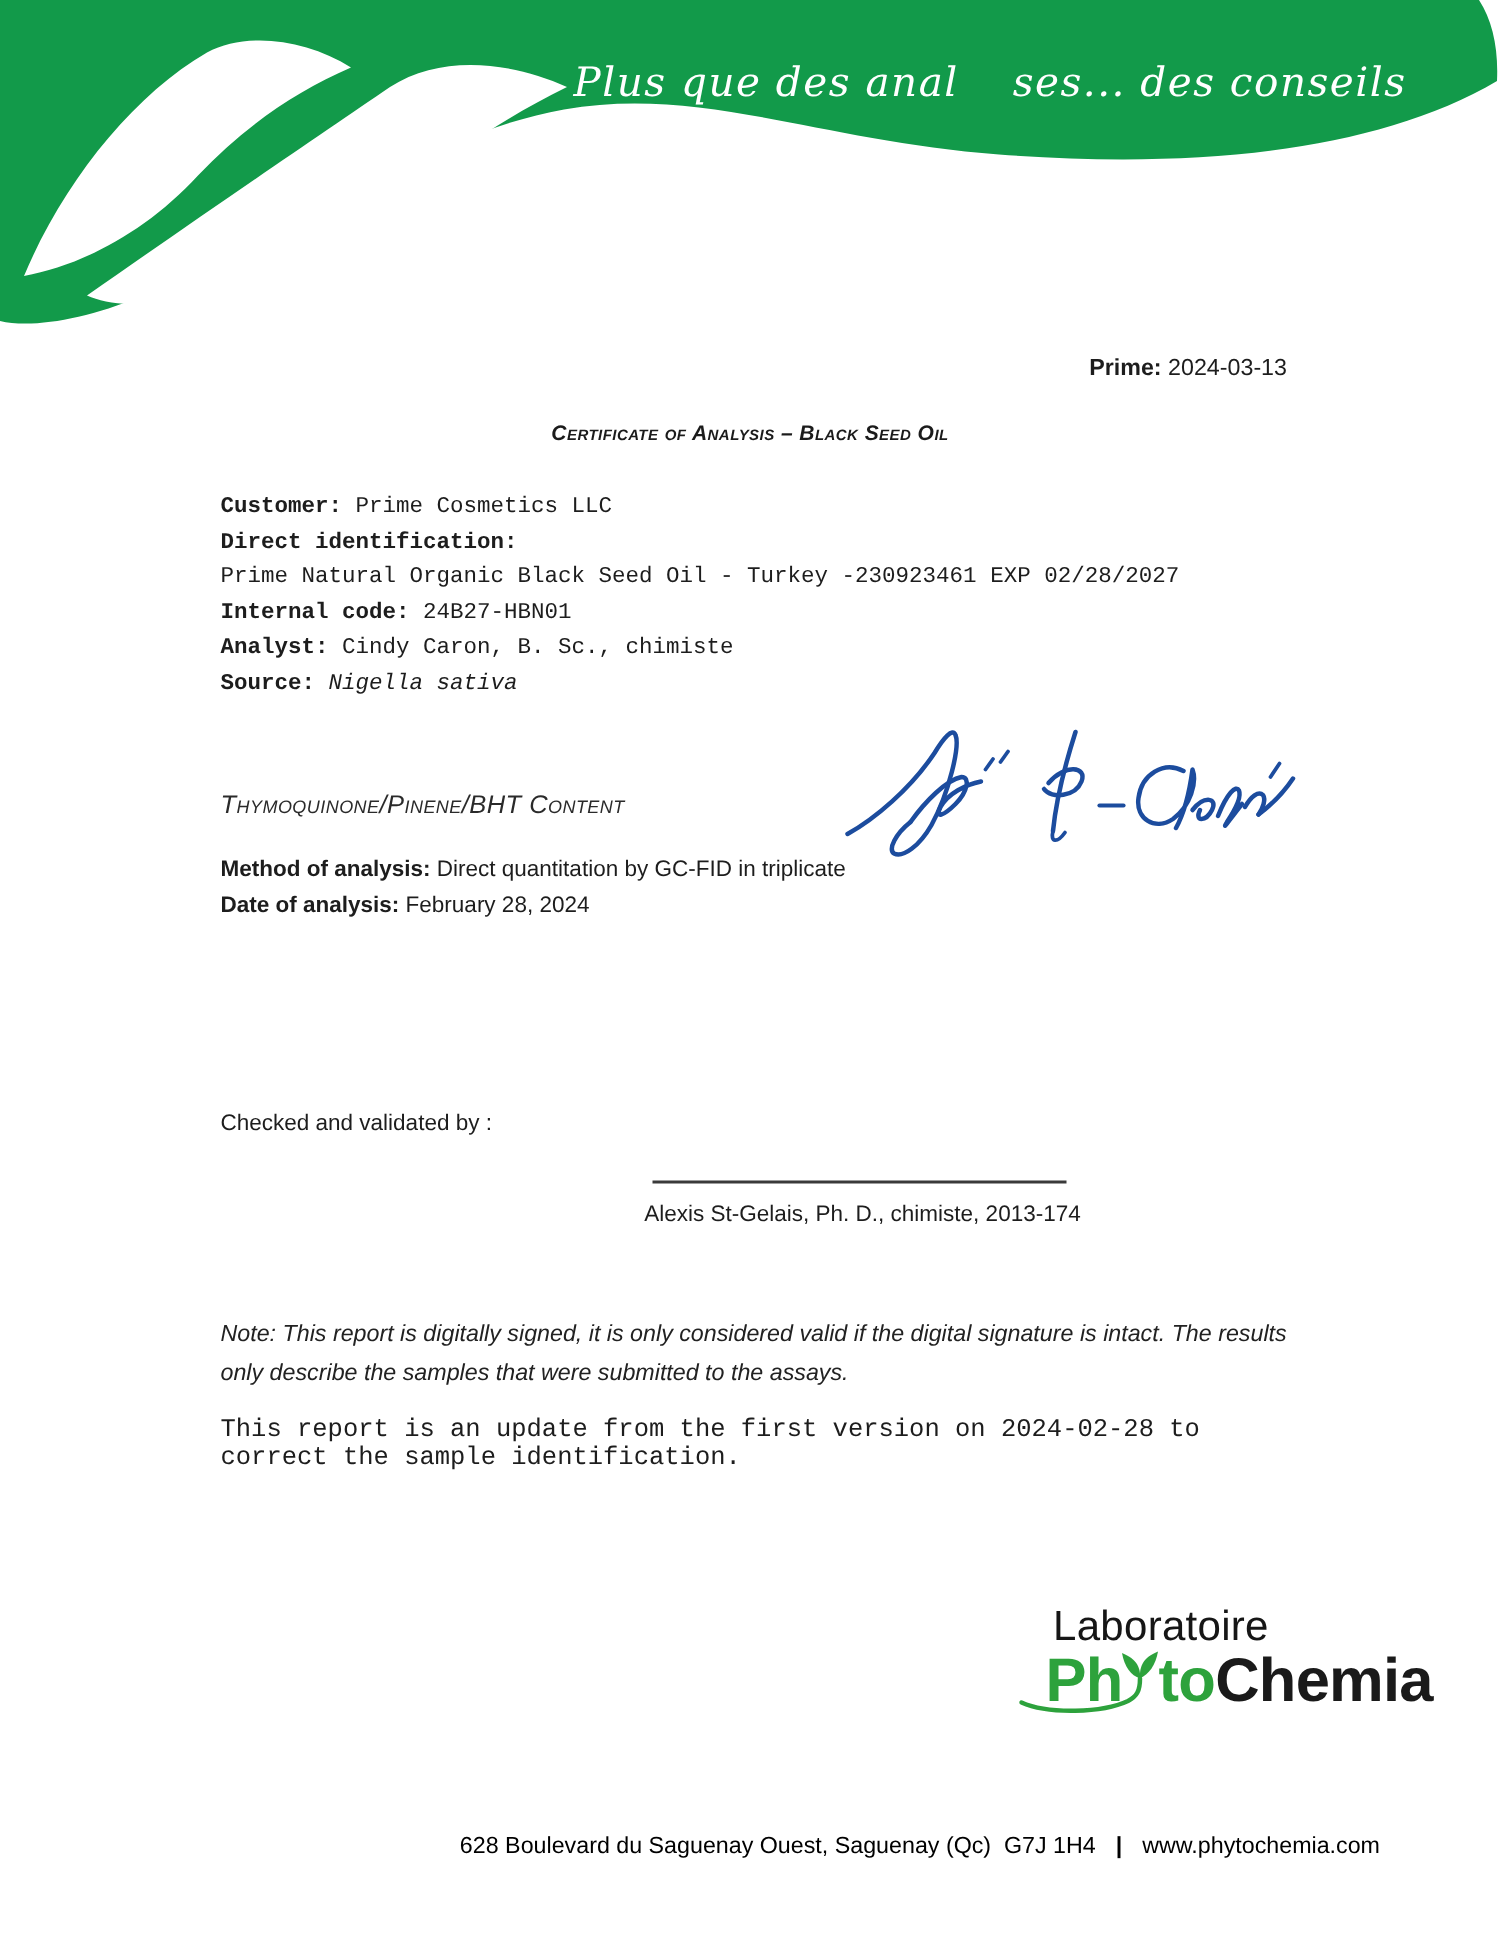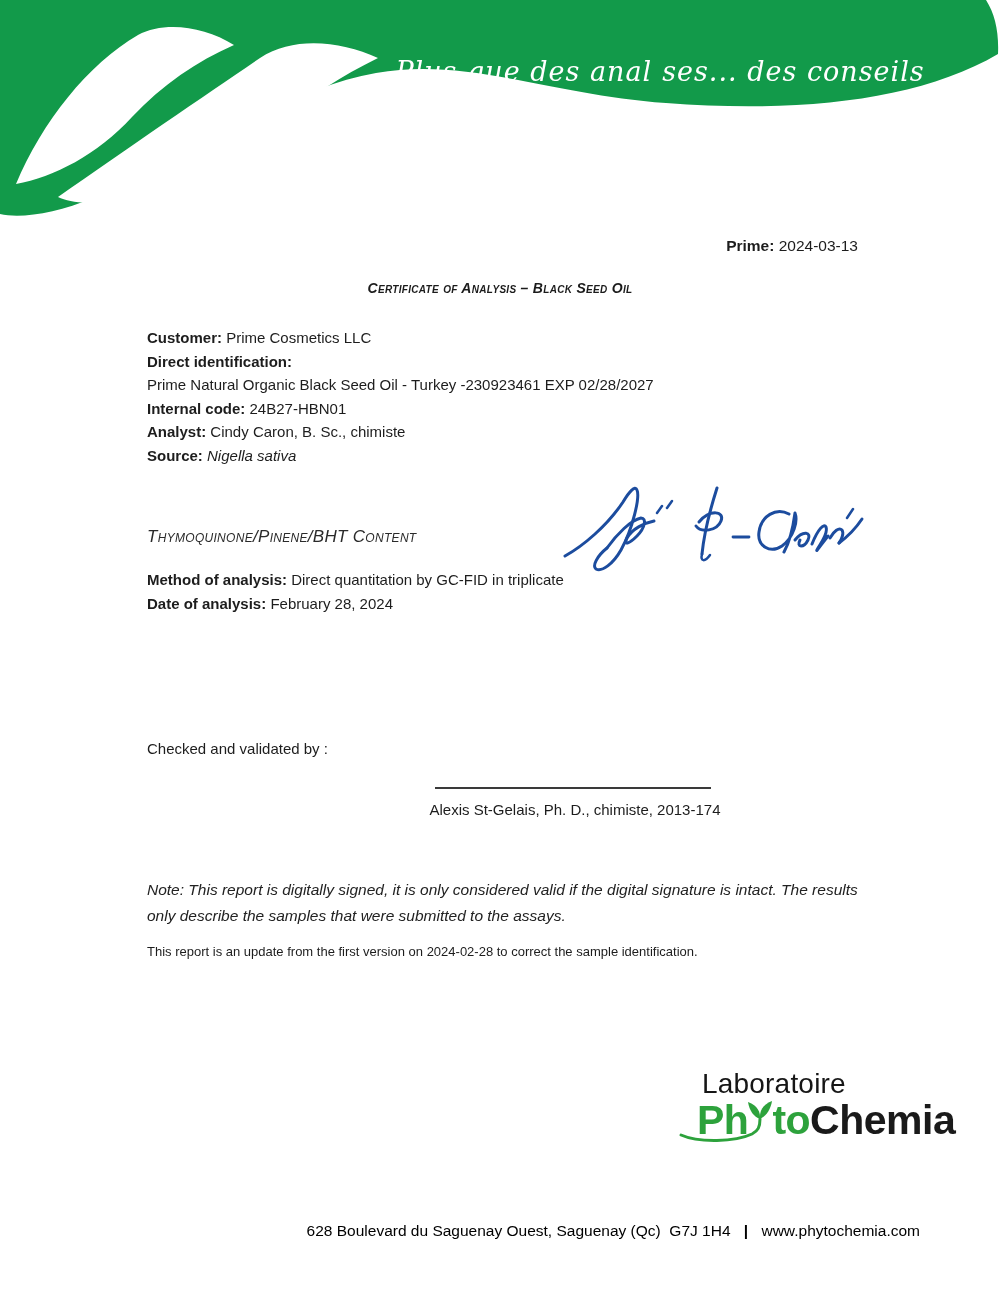--- a/index.html
+++ b/index.html
@@ -4,38 +4,38 @@
 <style>
   * { margin:0; padding:0; box-sizing:border-box; }
   html,body { background:#e8e8e8; }
   .page {
     position:relative; width:1000px; height:1294px; margin:0 auto;
     background:#ffffff; overflow:hidden;
     font-family:"Liberation Sans", sans-serif; color:#1d1d1d;
   }
   .banner-svg { position:absolute; top:0; left:0; }
   .tagline {
-    position:absolute; top:56px; left:415px; width:490px;
-    display:flex; align-items:center; justify-content:center; gap:5px;
+    position:absolute; top:40px; left:415px; width:490px;
+    display:flex; align-items:center; justify-content:center; gap:18px;
     color:#ffffff; font-family:"DejaVu Serif", serif; font-style:italic;
     font-size:27px; letter-spacing:1px; white-space:nowrap;
   }
   .tagline svg { margin-top:-10px; }
   .date-row {
     position:absolute; top:237px; right:142px; font-size:15.5px;
   }
   .date-row b { font-weight:bold; }
   .doc-title {
     position:absolute; top:280px; left:0; width:100%;
     text-align:center; font-size:14px; font-style:italic; font-weight:600;
     font-variant:small-caps; letter-spacing:0.3px; color:#1b1b1b;
   }
   .info-block {
     position:absolute; top:326px; left:147px; width:720px;
-    font-size:15px; line-height:23.5px;
+    font-size:15px; line-height:23.5px;font-family:Liberation Mono, monospace;
   }
   .info-block b { font-weight:bold; }
   .sec-heading {
     position:absolute; top:527px; left:147px;
     font-size:17px; font-style:italic; font-weight:500;
     font-variant:small-caps; letter-spacing:0.3px; color:#2a2a2a;
   }
   .signature-svg { position:absolute; top:476px; left:555px; overflow:visible; }
   .method-block {
     position:absolute; top:568px; left:147px; width:720px;
@@ -56,21 +56,21 @@
   }
   .signer {
     position:absolute; top:801px; left:420px; width:310px;
     text-align:center; font-size:15px;
   }
   .note-block {
     position:absolute; top:877px; left:147px; width:715px;
     font-size:15.5px; font-style:italic; line-height:26px; color:#222;
   }
   .update-line {
-    position:absolute; top:944px; left:147px; width:720px; font-size:13px;
+    position:absolute; top:944px; left:147px; width:720px; font-size:17px;font-family:Liberation Mono, monospace;
   }
   .logo-block { position:absolute; top:1068px; left:697px; }
   .logo-line1 { font-size:28px; color:#161616; letter-spacing:0.2px; padding-left:5px; }
   .logo-line2 {
     font-size:41px; font-weight:bold; letter-spacing:-0.5px;
     display:flex; align-items:flex-end; line-height:1;
   }
   .logo-green { color:#2da23c; }
   .logo-black { color:#1a1a1a; }
   .logo-leaf { margin:0 -1px -2px -1px; overflow:visible; }

